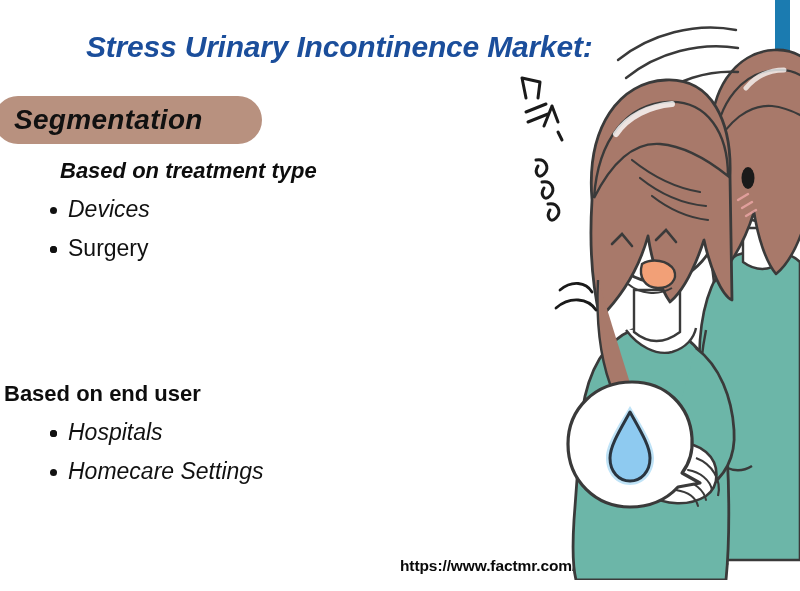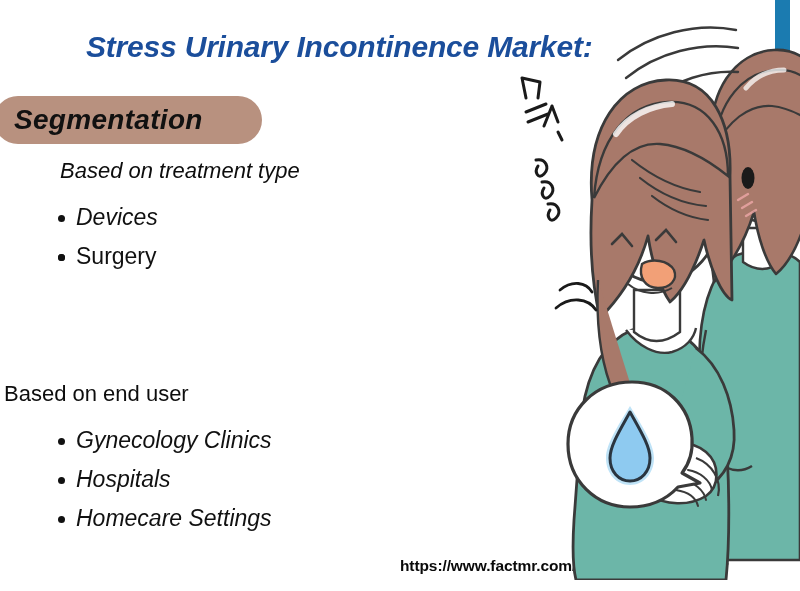--- a/index.html
+++ b/index.html
@@ -70,35 +70,35 @@
     width: 470px;
   }
   .section-2 {
     position: absolute;
     left: 0;
     top: 383px;
     width: 470px;
   }
   .sec-head {
     font-size: 22px;
-    font-weight: normal;
+    font-weight: bold;
     color: #0d0d0d;
     line-height: 1.0;
   }
   .sec-head.indented {
     padding-left: 60px;
     font-style: italic;
   }
   .sec-head.flush {
     padding-left: 4px;
     font-style: normal;
   }
   ul.bullets {
     list-style: none;
-    margin: 16px;
+    margin: 8px;
     padding: 0;
   }
   ul.bullets li {
     position: relative;
     padding-left: 60px;
     font-size: 23px;
     line-height: 39px;
     color: #111111;
     font-style: italic;
     white-space: nowrap;
@@ -158,21 +158,21 @@
     <ul class="bullets sec1-list">
       <li><span class="dot"></span><span>Devices</span></li>
       <li><span class="dot"></span></li>
       <li class="upright"><span class="dot"></span><span>Surgery</span></li>
     </ul>
   </div>
 
   <div class="section-2">
     <div class="sec-head flush">Based on end user</div>
     <ul class="bullets sec2-list">
-      <li><span class="dot"></span><span>Gynecology Clinics</span></li>
+      <li><span class="dot"></span></li>
       <li><span class="dot"></span><span>Hospitals</span></li>
       <li><span class="dot"></span><span>Homecare Settings</span></li>
     </ul>
   </div>
 
   <div class="url">https://www.factmr.com/report/3407/stress-ur</div>
 
   <div class="illustration">
     <svg width="300" height="580" viewBox="0 0 300 580" xmlns="http://www.w3.org/2000/svg">
       <defs>

